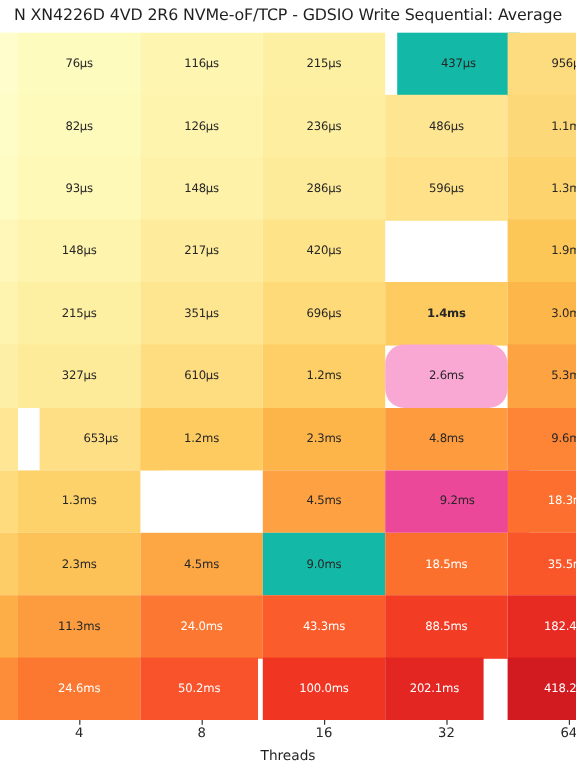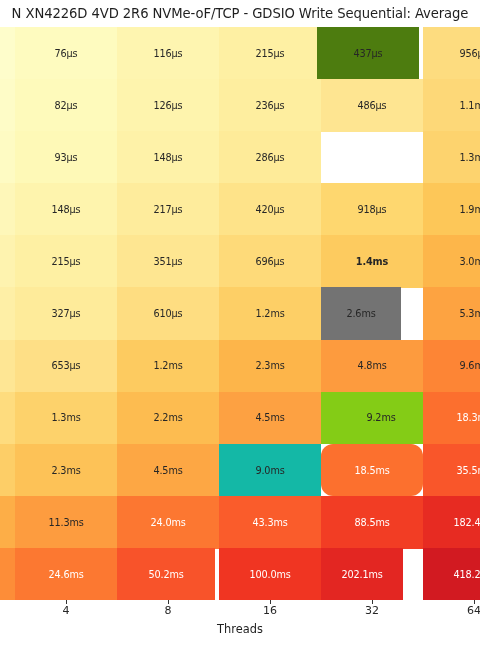--- a/index.html
+++ b/index.html
@@ -65,84 +65,83 @@
 <div id="root">
 
   <div class="title">N XN4226D 4VD 2R6 NVMe-oF/TCP - GDSIO Write Sequential: Average</div>
 
   <div class="plot" id="plot">
       <div class="hm-row" style="top: 0px; height: 52.6909px;">
         <div class="hm-cell" style="left: 0px; width: 15px; background-color: rgb(254, 253, 203);"></div>
         <div class="hm-cell dark-txt" style="left: 15px; width: 102px; background-color: rgb(254, 251, 191);">76µs</div>
         <div class="hm-cell dark-txt" style="left: 117px; width: 102px; background-color: rgb(254, 245, 176);">116µs</div>
         <div class="hm-cell dark-txt" style="left: 219px; width: 102px; background-color: rgb(254, 240, 163);">215µs</div>
-        <div class="hm-cell dark-txt" style="left: 317px; width: 102px; background-color: #4d7c0f;">437µs</div>
+        <div class="hm-cell dark-txt" style="left: 331px; width: 102px; background-color: #14b8a6;">437µs</div>
         <div class="hm-cell dark-txt" style="left: 423px; width: 102px; background-color: rgb(253, 220, 127);">956µs</div>
       </div>
       <div class="hm-row" style="top: 52.0909px; height: 52.6909px;">
         <div class="hm-cell" style="left: 0px; width: 15px; background-color: rgb(254, 252, 199);"></div>
         <div class="hm-cell dark-txt" style="left: 15px; width: 102px; background-color: rgb(254, 250, 187);">82µs</div>
         <div class="hm-cell dark-txt" style="left: 117px; width: 102px; background-color: rgb(254, 244, 173);">126µs</div>
         <div class="hm-cell dark-txt" style="left: 219px; width: 102px; background-color: rgb(254, 238, 159);">236µs</div>
         <div class="hm-cell dark-txt" style="left: 321px; width: 102px; background-color: rgb(254, 229, 145);">486µs</div>
         <div class="hm-cell dark-txt" style="left: 423px; width: 102px; background-color: rgb(253, 216, 120);">1.1ms</div>
       </div>
       <div class="hm-row" style="top: 104.182px; height: 52.6909px;">
         <div class="hm-cell" style="left: 0px; width: 15px; background-color: rgb(254, 251, 195);"></div>
         <div class="hm-cell dark-txt" style="left: 15px; width: 102px; background-color: rgb(254, 249, 183);">93µs</div>
         <div class="hm-cell dark-txt" style="left: 117px; width: 102px; background-color: rgb(254, 242, 168);">148µs</div>
         <div class="hm-cell dark-txt" style="left: 219px; width: 102px; background-color: rgb(254, 235, 153);">286µs</div>
+        <div class="hm-cell dark-txt" style="left: 321px; width: 102px; background-color: rgb(254, 225, 137);">596µs</div>
         <div class="hm-cell dark-txt" style="left: 423px; width: 102px; background-color: rgb(253, 211, 110);">1.3ms</div>
       </div>
       <div class="hm-row" style="top: 156.273px; height: 52.6909px;">
         <div class="hm-cell" style="left: 0px; width: 15px; background-color: rgb(254, 247, 185);"></div>
         <div class="hm-cell dark-txt" style="left: 15px; width: 102px; background-color: rgb(254, 244, 173);">148µs</div>
         <div class="hm-cell dark-txt" style="left: 117px; width: 102px; background-color: rgb(254, 236, 156);">217µs</div>
         <div class="hm-cell dark-txt" style="left: 219px; width: 102px; background-color: rgb(254, 227, 137);">420µs</div>
-        <div class="hm-cell dark-txt" style="left: 321px; width: 102px; background-color: rgb(254, 215, 111);">918µs</div>
         <div class="hm-cell dark-txt" style="left: 423px; width: 102px; background-color: rgb(253, 199, 88);">1.9ms</div>
       </div>
       <div class="hm-row" style="top: 208.364px; height: 52.6909px;">
         <div class="hm-cell" style="left: 0px; width: 15px; background-color: rgb(254, 243, 175);"></div>
         <div class="hm-cell dark-txt" style="left: 15px; width: 102px; background-color: rgb(254, 240, 163);">215µs</div>
         <div class="hm-cell dark-txt" style="left: 117px; width: 102px; background-color: rgb(254, 230, 145);">351µs</div>
         <div class="hm-cell dark-txt" style="left: 219px; width: 102px; background-color: rgb(254, 218, 121);">696µs</div>
         <div class="hm-cell dark-txt" style="left: 321px; width: 102px; background-color: rgb(253, 203, 95); font-weight: bold;">1.4ms</div>
         <div class="hm-cell dark-txt" style="left: 423px; width: 102px; background-color: rgb(253, 182, 74);">3.0ms</div>
       </div>
       <div class="hm-row" style="top: 260.455px; height: 52.6909px;">
         <div class="hm-cell" style="left: 0px; width: 15px; background-color: rgb(254, 239, 166);"></div>
         <div class="hm-cell dark-txt" style="left: 15px; width: 102px; background-color: rgb(254, 235, 154);">327µs</div>
         <div class="hm-cell dark-txt" style="left: 117px; width: 102px; background-color: rgb(254, 221, 129);">610µs</div>
         <div class="hm-cell dark-txt" style="left: 219px; width: 102px; background-color: rgb(253, 207, 102);">1.2ms</div>
-        <div class="hm-cell dark-txt" style="left: 321px; width: 80px; background-color: #737373;">2.6ms</div>
+        <div class="hm-cell dark-txt" style="left: 321px; width: 102px; background-color: #f9a8d4; border-radius: 16px;">2.6ms</div>
         <div class="hm-cell dark-txt" style="left: 423px; width: 102px; background-color: rgb(253, 163, 65);">5.3ms</div>
       </div>
       <div class="hm-row" style="top: 312.545px; height: 52.6909px;">
         <div class="hm-cell" style="left: 0px; width: 15px; background-color: rgb(254, 230, 148);"></div>
-        <div class="hm-cell dark-txt" style="left: 15px; width: 102px; background-color: rgb(254, 223, 134);">653µs</div>
+        <div class="hm-cell dark-txt" style="left: 33px; width: 102px; background-color: rgb(254, 223, 134);">653µs</div>
         <div class="hm-cell dark-txt" style="left: 117px; width: 102px; background-color: rgb(253, 203, 96);">1.2ms</div>
         <div class="hm-cell dark-txt" style="left: 219px; width: 102px; background-color: rgb(253, 181, 74);">2.3ms</div>
         <div class="hm-cell dark-txt" style="left: 321px; width: 102px; background-color: rgb(253, 155, 62);">4.8ms</div>
         <div class="hm-cell dark-txt" style="left: 423px; width: 102px; background-color: rgb(253, 133, 53);">9.6ms</div>
       </div>
       <div class="hm-row" style="top: 364.636px; height: 52.6909px;">
         <div class="hm-cell" style="left: 0px; width: 15px; background-color: rgb(254, 220, 126);"></div>
         <div class="hm-cell dark-txt" style="left: 15px; width: 102px; background-color: rgb(253, 210, 107);">1.3ms</div>
-        <div class="hm-cell dark-txt" style="left: 117px; width: 102px; background-color: rgb(253, 188, 80);">2.2ms</div>
         <div class="hm-cell dark-txt" style="left: 219px; width: 102px; background-color: rgb(253, 161, 66);">4.5ms</div>
-        <div class="hm-cell dark-txt" style="left: 321px; width: 120px; background-color: #84cc16;">9.2ms</div>
+        <div class="hm-cell dark-txt" style="left: 321px; width: 120px; background-color: #ec4899;">9.2ms</div>
         <div class="hm-cell light-txt" style="left: 423px; width: 102px; background-color: rgb(252, 111, 46);">18.3ms</div>
       </div>
       <div class="hm-row" style="top: 416.727px; height: 52.6909px;">
         <div class="hm-cell" style="left: 0px; width: 15px; background-color: rgb(253, 206, 103);"></div>
         <div class="hm-cell dark-txt" style="left: 15px; width: 102px; background-color: rgb(253, 194, 87);">2.3ms</div>
         <div class="hm-cell dark-txt" style="left: 117px; width: 102px; background-color: rgb(253, 167, 68);">4.5ms</div>
         <div class="hm-cell dark-txt" style="left: 219px; width: 102px; background-color: #14b8a6;">9.0ms</div>
-        <div class="hm-cell light-txt" style="left: 321px; width: 102px; background-color: rgb(252, 112, 46); border-radius: 12px;">18.5ms</div>
+        <div class="hm-cell light-txt" style="left: 321px; width: 102px; background-color: rgb(252, 112, 46);">18.5ms</div>
         <div class="hm-cell light-txt" style="left: 423px; width: 102px; background-color: rgb(249, 86, 42);">35.5ms</div>
       </div>
       <div class="hm-row" style="top: 468.818px; height: 52.6909px;">
         <div class="hm-cell" style="left: 0px; width: 15px; background-color: rgb(253, 174, 71);"></div>
         <div class="hm-cell dark-txt" style="left: 15px; width: 102px; background-color: rgb(253, 156, 63);">11.3ms</div>
         <div class="hm-cell light-txt" style="left: 117px; width: 102px; background-color: rgb(252, 119, 49);">24.0ms</div>
         <div class="hm-cell light-txt" style="left: 219px; width: 102px; background-color: rgb(250, 92, 43);">43.3ms</div>
         <div class="hm-cell light-txt" style="left: 321px; width: 102px; background-color: rgb(242, 61, 36);">88.5ms</div>
         <div class="hm-cell light-txt" style="left: 423px; width: 102px; background-color: rgb(231, 43, 34);">182.4ms</div>
       </div>

